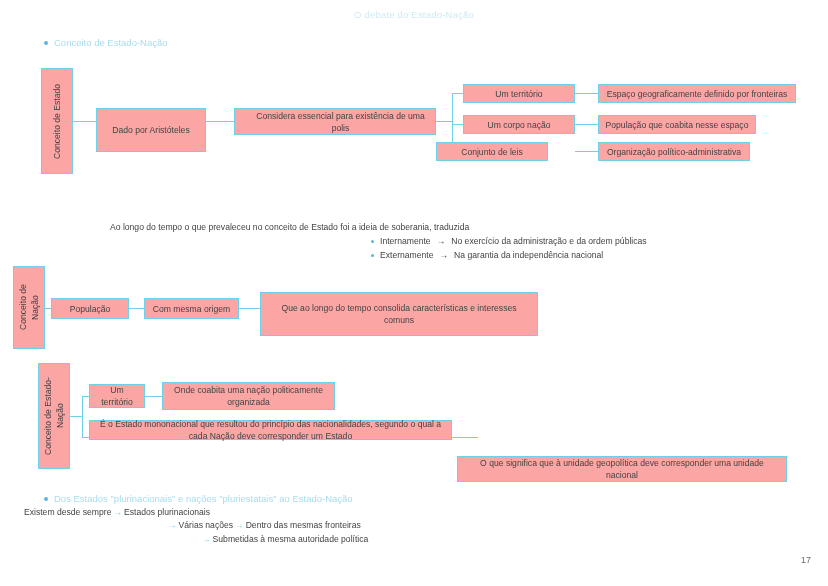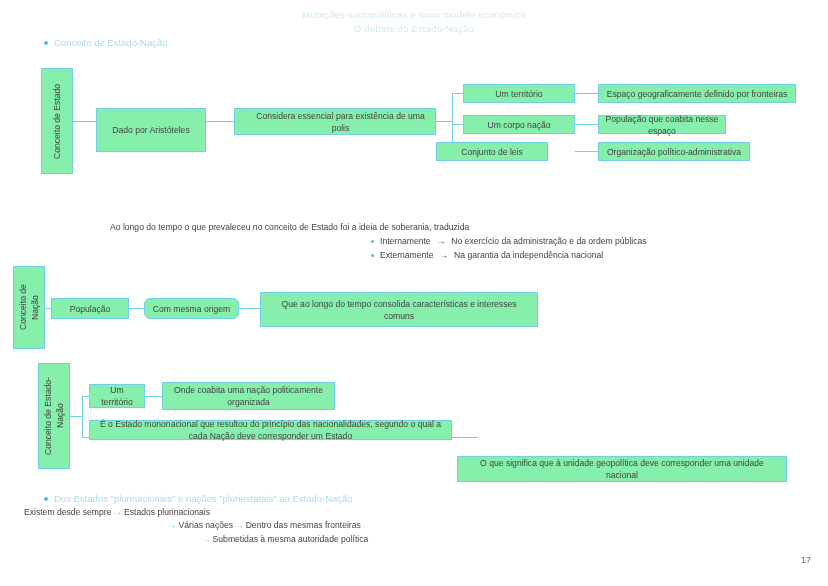--- a/index.html
+++ b/index.html
@@ -41,21 +41,21 @@
     width: 4px; height: 4px;
     background: #5bb7d8;
     border-radius: 50%;
     display: inline-block;
     flex: 0 0 auto;
   }
 
   
   .box {
     border: 1px solid #6fd0e8;
-    background: #86efac;
+    background: #fca5a5;
     display: flex;
     align-items: center;
     justify-content: center;
     text-align: center;
     font-size: 8.6px;
     color: #434343;
     box-sizing: border-box;
     line-height: 12px;
     padding: 2px 5px;
   }
@@ -101,21 +101,20 @@
   }
   .pagenum {
     font-size: 9px;
     color: #6b6b6b;
   }
 </style>
 </head>
 <body>
 
 <div class="abs header">
-  <div>Mutações sociopolíticas e novo modelo económico</div>
   <div>O debate do Estado-Nação</div>
 </div>
 
 <div class="abs sec-bullet" style="left:44px; top:37px;">
   <span class="dot"></span>
   <span>Conceito de Estado-Nação</span>
 </div>
 
 <div class="abs box vert" style="left:41px; top:68px; width:32px; height:106px;">
   <span>Conceito de Estado</span>
@@ -144,21 +143,21 @@
 </div>
 <div class="abs hline" style="left:575px; top:93px; width:23px;"></div>
 <div class="abs box" style="left:598px; top:84px; width:198px; height:19px;">
   <span>Espaço geograficamente definido por fronteiras</span>
 </div>
 
 <div class="abs box" style="left:463px; top:115px; width:112px; height:19px;">
   <span>Um corpo nação</span>
 </div>
 <div class="abs hline" style="left:575px; top:124px; width:23px;"></div>
-<div class="abs box" style="left:598px; top:115px; width:128px; height:19px;">
+<div class="abs box" style="left:598px; top:115px; width:158px; height:19px;">
   <span>População que coabita nesse espaço</span>
 </div>
 
 <div class="abs box" style="left:436px; top:142px; width:112px; height:19px;">
   <span>Conjunto de leis</span>
 </div>
 <div class="abs hline" style="left:575px; top:151px; width:23px;"></div>
 <div class="abs box" style="left:598px; top:142px; width:152px; height:19px;">
   <span>Organização político-administrativa</span>
 </div>
@@ -184,27 +183,27 @@
 </div>
 
 <div class="abs hline" style="left:45px; top:308px; width:6px;"></div>
 
 <div class="abs box" style="left:51px; top:298px; width:78px; height:21px;">
   <span>População</span>
 </div>
 
 <div class="abs hline" style="left:129px; top:308px; width:15px;"></div>
 
-<div class="abs box" style="left:144px; top:298px; width:95px; height:21px;border-radius:6px;">
+<div class="abs box" style="left:144px; top:298px; width:95px; height:21px;">
   <span>Com mesma origem</span>
 </div>
 
 <div class="abs hline" style="left:239px; top:308px; width:21px;"></div>
 
-<div class="abs box" style="left:260px; top:292px; width:278px; height:35px;">
+<div class="abs box" style="left:260px; top:292px; width:278px; height:44px;">
   <span>Que ao longo do tempo consolida características e interesses comuns</span>
 </div>
 
 <div class="abs box vert" style="left:38px; top:363px; width:32px; height:106px;">
   <span>Conceito de Estado-Nação</span>
 </div>
 
 <div class="abs hline" style="left:70px; top:416px; width:12px;"></div>
 <div class="abs vline" style="left:82px; top:396px; height:42px;"></div>
 <div class="abs hline" style="left:82px; top:396px; width:7px;"></div>

